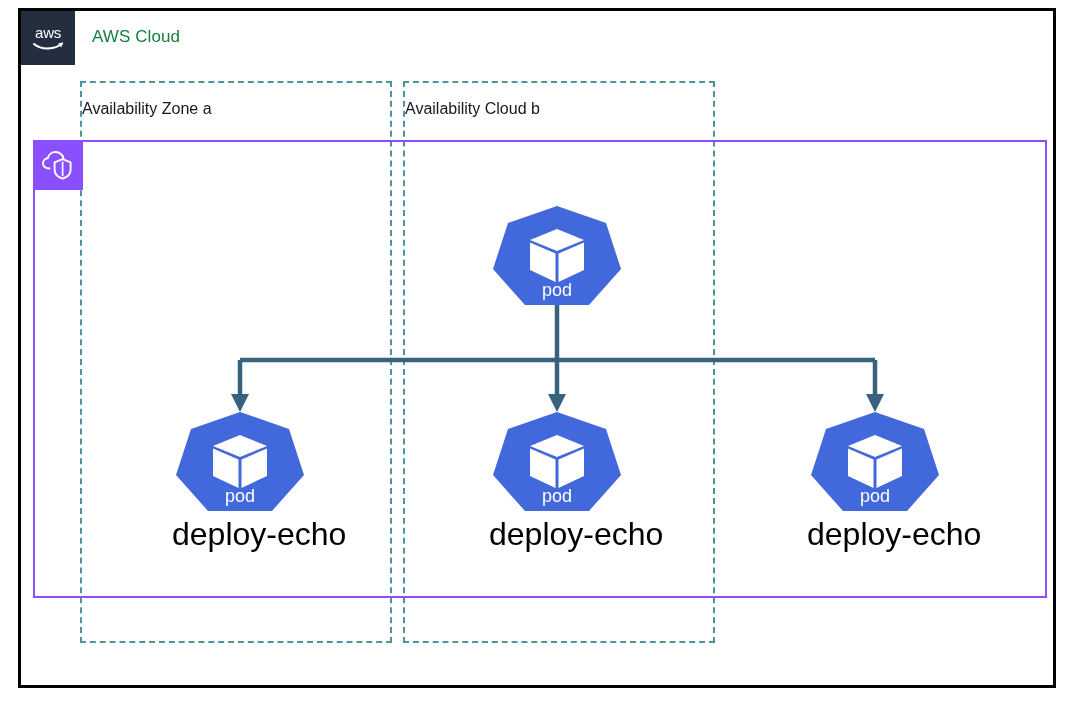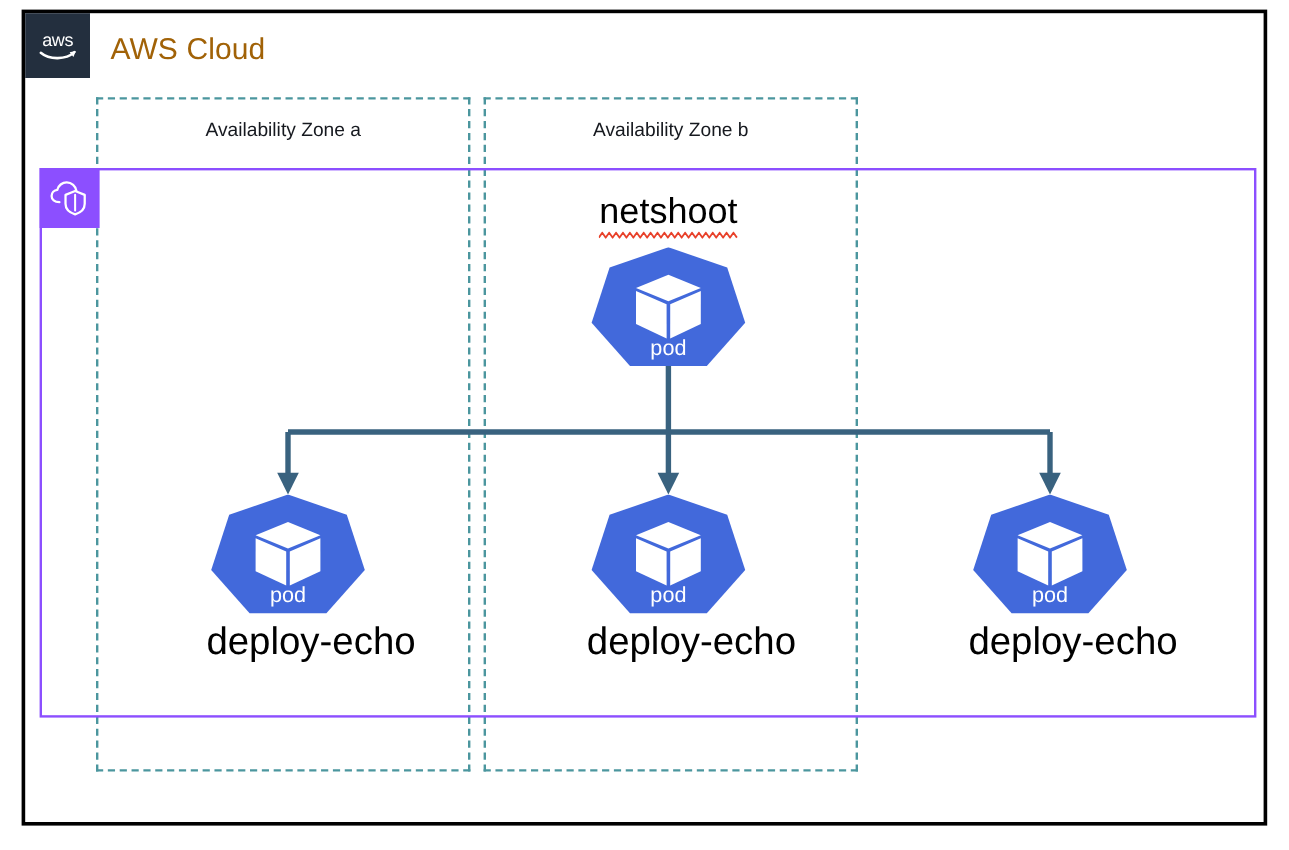--- a/index.html
+++ b/index.html
@@ -44,39 +44,39 @@
     display: flex;
     align-items: center;
     justify-content: center;
   }
   .aws-logo-box svg { display: block; }
 
   .aws-cloud-label {
     position: absolute;
     left: 92px;
     top: 27px;
-    font-size: 25px;
-    color: #a16207;
+    font-size: 17px;
+    color: #15803d;
     white-space: nowrap;
     letter-spacing: 0.1px;
   }
 
   
   .az-box {
     position: absolute;
     border: 2.5px dashed #4B969E;
     box-sizing: border-box;
     background: transparent;
   }
   .az-label {
     position: absolute;
     top: 17px;
     left: 0;
     width: 100%;
-    text-align: center;
+    text-align: left;
     font-size: 16px;
     color: #16191F;
     white-space: nowrap;
   }
 
   
   .vpc-box {
     position: absolute;
     left: 33px;
     top: 140px;
@@ -167,21 +167,21 @@
     </svg>
   </div>
 
   <div class="aws-cloud-label">AWS Cloud</div>
 
   <div class="az-box" style="left:80px; top:81px; width:312px; height:562px;">
     <div class="az-label">Availability Zone a</div>
   </div>
 
   <div class="az-box" style="left:403px; top:81px; width:312px; height:562px;">
-    <div class="az-label">Availability Zone b</div>
+    <div class="az-label">Availability Cloud b</div>
   </div>
 
 
   <div class="vpc-box"></div>
 
   <div class="vpc-icon-box">
     <svg width="40" height="36" viewBox="0 0 40 36" aria-hidden="true">
       <path d="M11.5 21.5 C7.4 21.5 5 19.2 5 16.3 C5 13.6 7.1 11.4 9.8 11.2
                C10.6 7.6 13.8 5 17.6 5 C21.7 5 25.1 8.0 25.6 11.9" stroke="#FFFFFF" stroke-width="1.9" fill="none" stroke-linecap="round" stroke-linejoin="round"></path>
       <path d="M24.6 12.2 L32.6 15.4 L32.6 22.8 C32.6 27.2 29.2 30.2 24.6 31.6
@@ -205,32 +205,20 @@
       <line x1="875" y1="360" x2="875" y2="396"></line>
     </g>
     <g fill="#39627F">
       <polygon points="231,394 249,394 240,412"></polygon>
       <polygon points="548,394 566,394 557,412"></polygon>
       <polygon points="866,394 884,394 875,412"></polygon>
     </g>
   </svg>
 
   <div class="pod-node" style="left:489px; top:206px; width:136px; height:100px;">
-    <div class="pod-title top">
-      <span class="misspell">
-        <span>netshoot</span>
-        <svg class="squiggle" viewBox="0 0 100 6" preserveAspectRatio="none">
-          <path d="M0 5 L2.5 1 L5 5 L7.5 1 L10 5 L12.5 1 L15 5 L17.5 1 L20 5
-                   L22.5 1 L25 5 L27.5 1 L30 5 L32.5 1 L35 5 L37.5 1 L40 5
-                   L42.5 1 L45 5 L47.5 1 L50 5 L52.5 1 L55 5 L57.5 1 L60 5
-                   L62.5 1 L65 5 L67.5 1 L70 5 L72.5 1 L75 5 L77.5 1 L80 5
-                   L82.5 1 L85 5 L87.5 1 L90 5 L92.5 1 L95 5 L97.5 1 L100 5" stroke="#E8412A" stroke-width="1.5" fill="none" vector-effect="non-scaling-stroke"></path>
-        </svg>
-      </span>
-    </div>
     <svg width="136" height="100" viewBox="0 0 136 100">
       <polygon points="68,0 117,17 132,63 100,99 36,99 4,63 19,17" fill="#4269DB"></polygon>
       <g fill="#FFFFFF">
         <polygon points="68,23 95,34 68,45 41,34"></polygon>
         <polygon points="41,36.5 66.5,47.5 66.5,76 41,64"></polygon>
         <polygon points="95,36.5 69.5,47.5 69.5,76 95,64"></polygon>
       </g>
       <text x="68" y="90" font-family="Liberation Sans, sans-serif" font-size="18" fill="#FFFFFF" text-anchor="middle">pod</text>
     </svg>
   </div>

